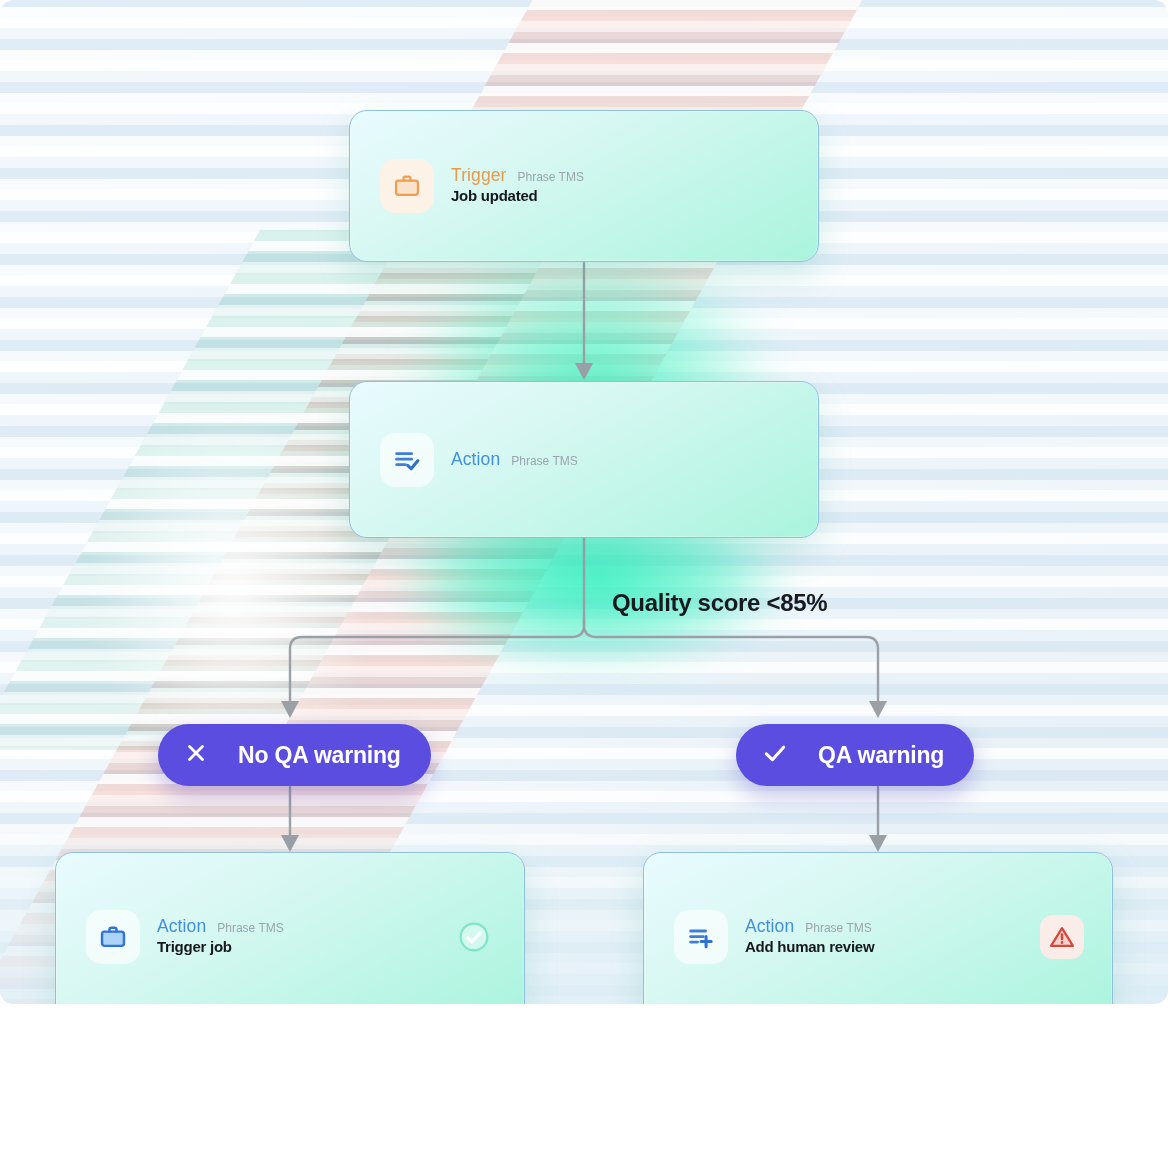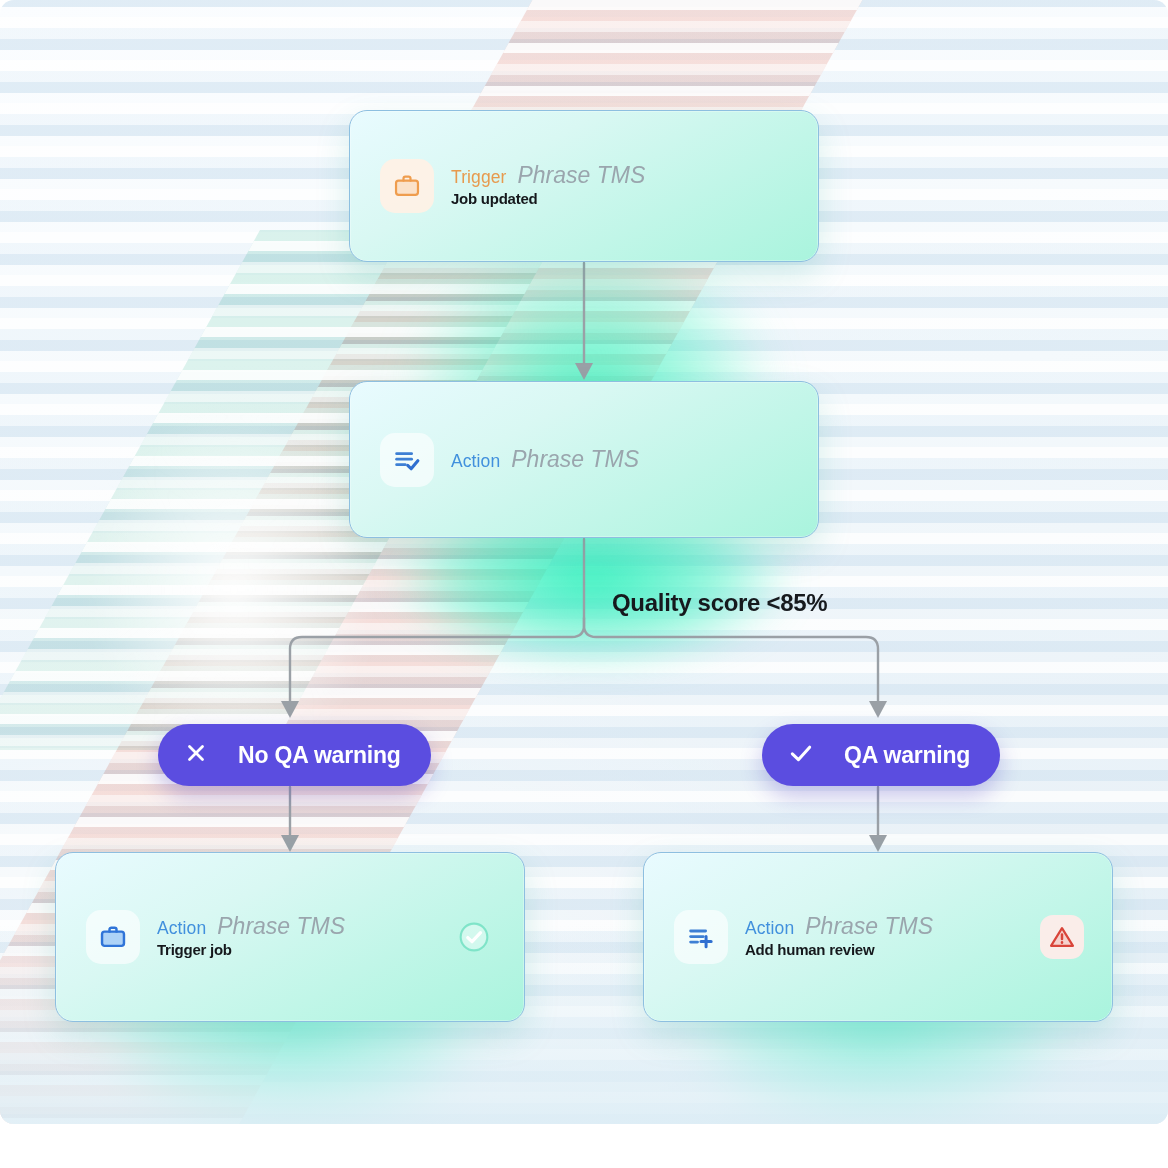--- a/index.html
+++ b/index.html
@@ -7,21 +7,21 @@
   html, body {
     width: 1168px;
     height: 1168px;
     overflow: hidden;
     font-family: "Liberation Sans", sans-serif;
   }
 
   #stage {
     position: relative;
     width: 1168px;
-    height: 1124px;
+    height: 1004px;
     background: #ffffff;
     overflow: hidden;
     border-radius: 14px;
   }
 
   
 
   .bg-base {
     position: absolute;
     inset: 0;
@@ -187,21 +187,21 @@
     background: rgba(255,255,255,0.62);
     display: flex; align-items: center; justify-content: center;
     flex: none;
   }
   .icon-tile.peach { background: rgba(255,241,229,0.92); }
   .card-text { display: flex; flex-direction: column; gap: 2px; }
   .meta { display: flex; align-items: baseline; gap: 11px; line-height: 1.1; }
   .meta .kind { font-size: 17.5px; font-weight: 400; letter-spacing: 0.1px; }
   .meta .kind.trigger { color: #e79a4e; }
   .meta .kind.action  { color: #4190dd; text-align: right; }
-  .meta .app { font-size: 23px; color: #9aa5ad; font-weight: 400; font-style: italic; }
+  .meta .app { font-size: 12px; color: #9aa5ad; font-weight: 400; }
   .title {
     font-size: 15px;
     font-weight: bold;
     color: #15181c;
     letter-spacing: -0.25px;
     line-height: 1.25;
   }
 
   .badge {
     position: absolute;
@@ -232,21 +232,21 @@
     color: #ffffff;
     box-shadow: 0 10px 22px rgba(70,55,190,0.28);
   }
   .pill .plabel {
     font-size: 23px;
     font-weight: bold;
     letter-spacing: -0.2px;
     white-space: nowrap;
   }
   #pill-no  { left: 158px; top: 724px; }
-  #pill-yes { left: 762px; top: 724px; }
+  #pill-yes { left: 736px; top: 724px; }
 
   
   #branch-label {
     position: absolute;
     left: 612px;
     top: 589px;
     font-size: 24px;
     font-weight: bold;
     color: #16191d;
     letter-spacing: -0.3px;

